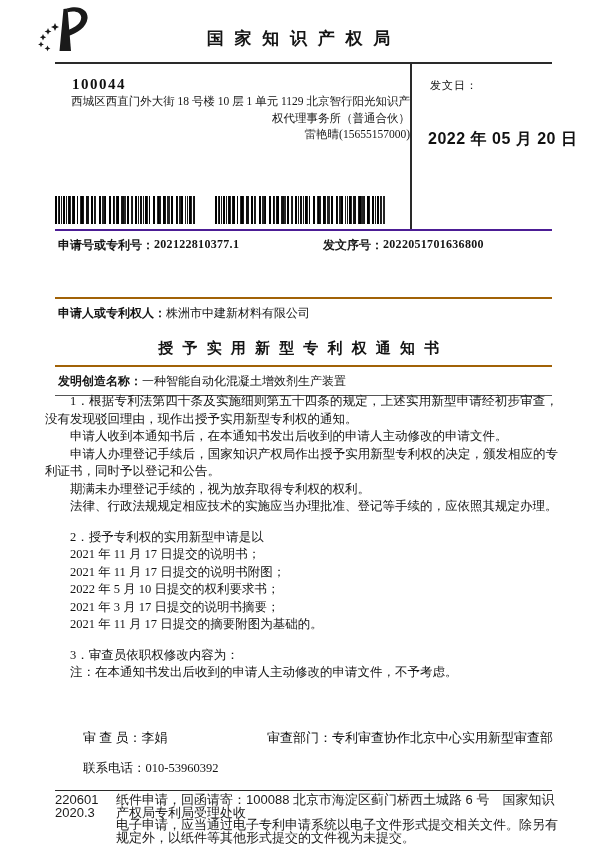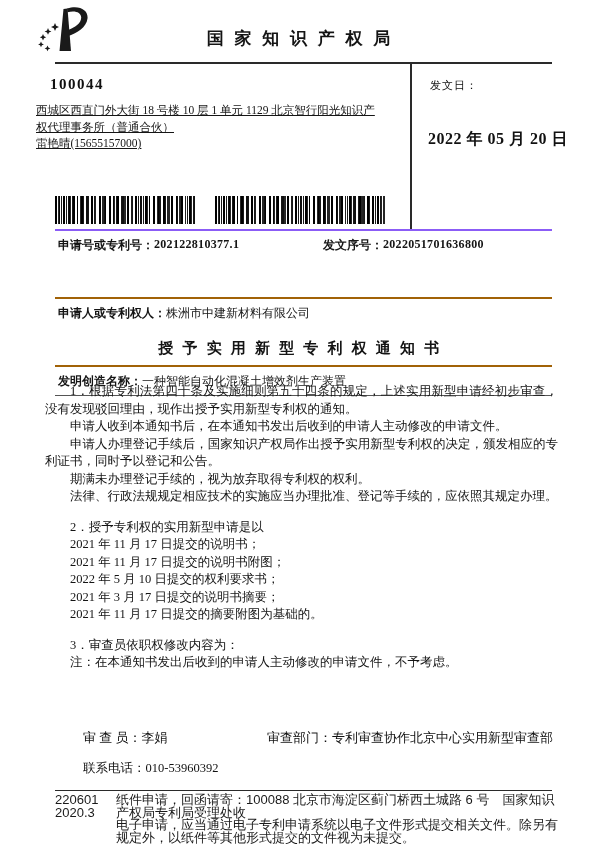--- a/index.html
+++ b/index.html
@@ -14,57 +14,57 @@
   .logo { position:absolute; left:38px; top:6px; width:62px; height:52px; }
 
   .header-title {
     position:absolute; top:27px; left:0; right:0; text-align:center;
     font-family:"Liberation Sans","DejaVu Sans",sans-serif;
     font-weight:700; font-size:17px; letter-spacing:3px; color:#141414;
   }
   .header-rule { position:absolute; top:62px; left:55px; width:497px; height:0; border-top:2px solid #2a2a2a; }
   .vdivider { position:absolute; left:410px; top:63px; width:2px; height:168px; background:#2a2a2a; }
 
-  .recipient { position:absolute; left:36px; top:76px; width:352px; }
+  .recipient { position:absolute; left:58px; top:76px; width:352px; }
   .postal-code { font-weight:700; font-size:15px; letter-spacing:1.5px; margin-left:14px; }
-  .addr { text-align:left; font-size:11.5px; line-height:16.5px; margin-top:9px; color:#151515;text-decoration:underline; }
+  .addr { text-align:right; font-size:11.5px; line-height:16.5px; color:#151515; }
 
   .date-box { position:absolute; left:412px; top:63px; width:140px; height:167px; }
   .date-label { margin:15px 0 0 18px; font-size:11px; letter-spacing:1px; }
   .date-value {
-    margin:36px 16px 0 16px; font-family:Liberation Serif, serif;
+    margin:36px 16px 0 16px; font-family:Liberation Sans, sans-serif;
     font-weight:600; font-size:16px; letter-spacing:0.5px; white-space:nowrap;
   }
 
   .barcode { position:absolute; top:196px; height:28px;
     background:
       repeating-linear-gradient(90deg, rgba(0,0,0,0.9) 0 1px, transparent 1px 3px, rgba(0,0,0,0.85) 3px 5px, transparent 5px 6px, rgba(0,0,0,0.9) 6px 7px, transparent 7px 11px),
       repeating-linear-gradient(90deg, #000 0 2px, #fff 2px 4px, #222 4px 5px, #fff 5px 8px, #000 8px 10px, #fff 10px 13px, #111 13px 15px, #fff 15px 18px);
   }
   .barcode-1 { left:55px; width:140px; }
   .barcode-2 { left:215px; width:170px; }
 
   .info-table { position:absolute; left:55px; top:230px; width:497px; font-size:12px; color:#151515; }
   .info-row { display:flex; align-items:center; height:31px; border-top:2px solid #a16207; padding-left:3px;margin-top:37px; }
-  .info-row:first-child { border-top:2px solid #8b5cf6; margin-top:-1px; }
+  .info-row:first-child { border-top:2px solid #4c1d95; margin-top:-1px; }
   .info-row:last-child { border-bottom:1px solid #555; }
   .cell-left { width:258px; display:flex; white-space:nowrap; }
   .cell-right { flex:1; display:flex; white-space:nowrap;margin-left:7px; }
   .lbl { font-weight:700; }
   .val-bold { font-weight:700; letter-spacing:0.3px; }
   .val { font-weight:400; }
 
   .notice-title {
     position:absolute; top:339px; left:0; right:0; text-align:center;
     font-family:"Liberation Sans","DejaVu Sans",sans-serif;
     font-weight:700; font-size:15px; letter-spacing:2.5px; color:#141414;
   }
 
   .body-text {
-    position:absolute; top:383px; left:45px; width:513px;
+    position:absolute; top:393px; left:45px; width:513px;
     font-size:12.5px; line-height:17.5px; text-align:justify; color:#141414;
   }
   .body-text p { text-indent:2em; }
   .gap { height:13px; }
 
   .examiner-row {
     position:absolute; top:729px; left:83px; width:470px; display:flex;
     justify-content:space-between; font-size:13px; white-space:nowrap;
   }
   .phone-row { position:absolute; top:760px; left:83px; font-size:12.5px; white-space:nowrap; }

